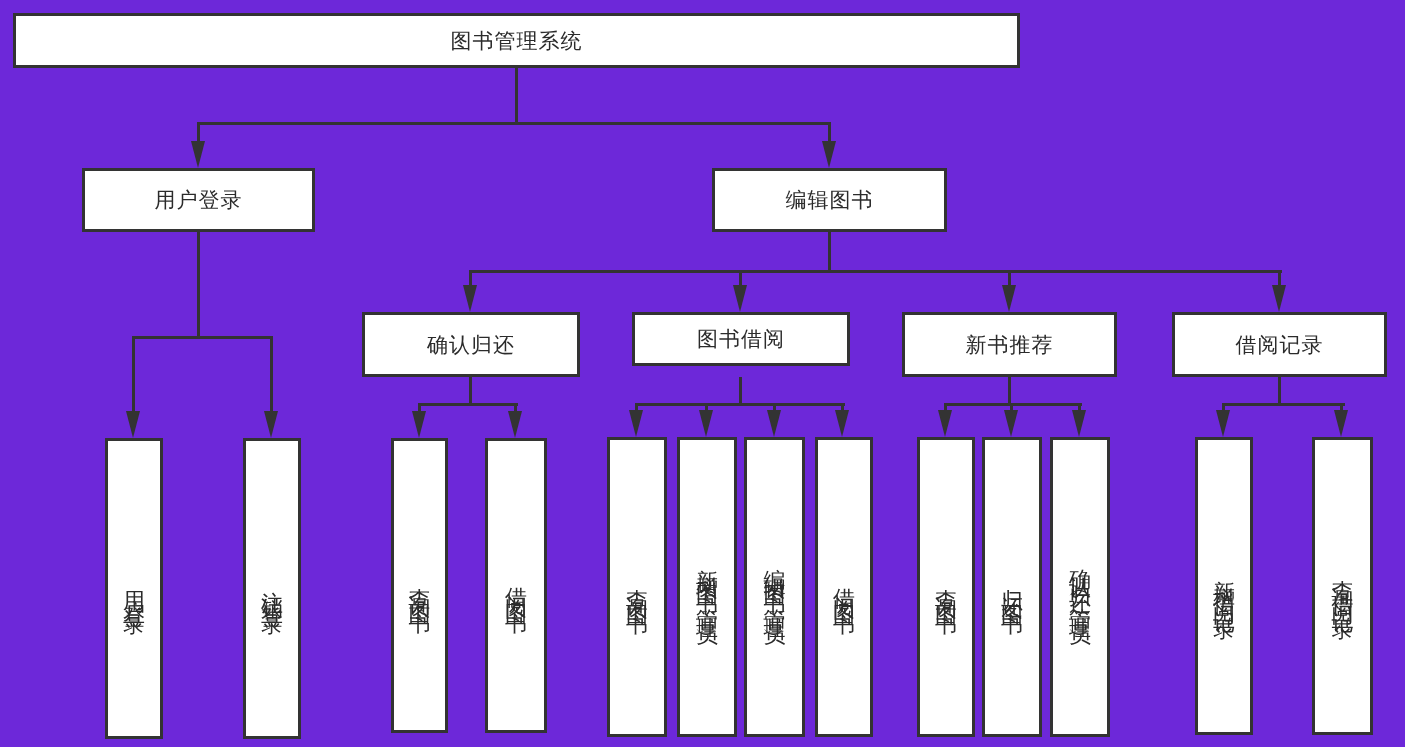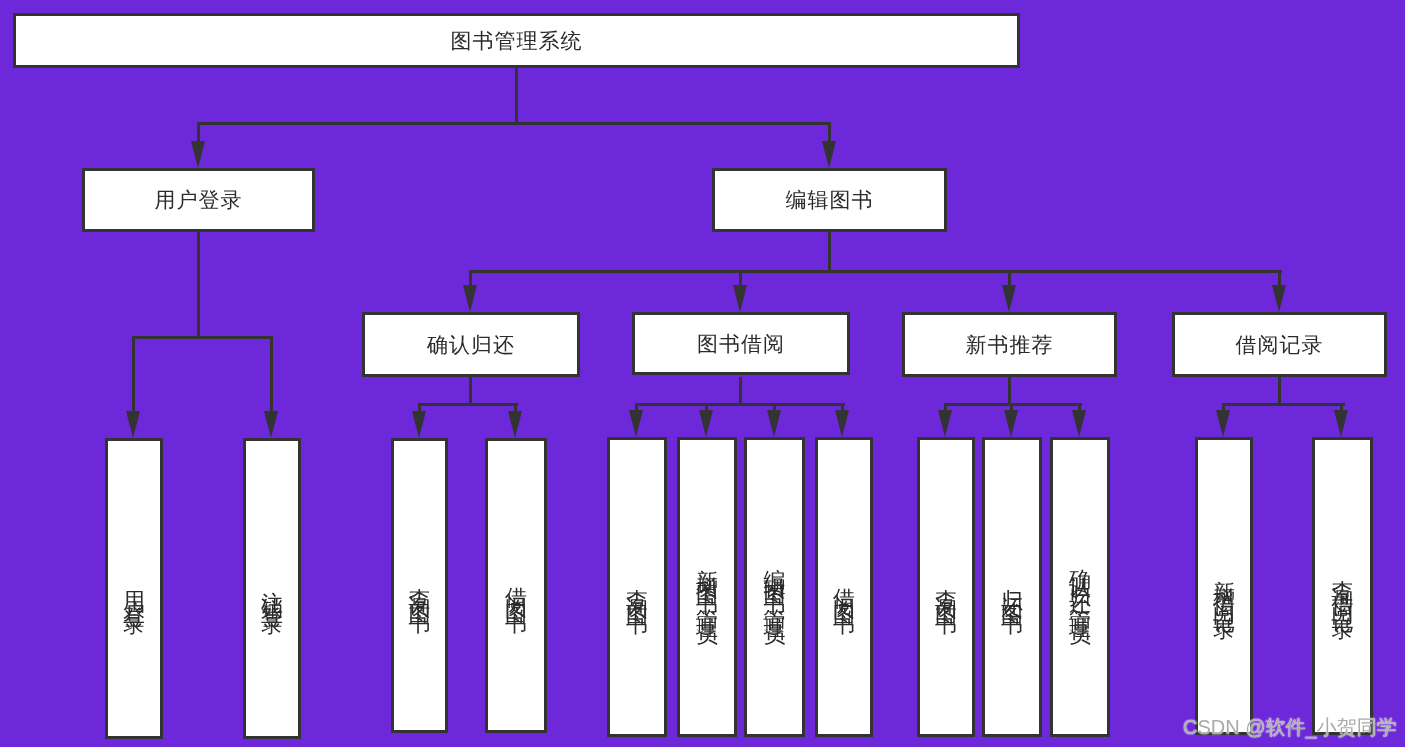--- a/index.html
+++ b/index.html
@@ -110,21 +110,21 @@
   <div class="v" style="left:1008px;top:270px;height:18px"></div>
   <div class="v" style="left:1278px;top:270px;height:18px"></div>
   <div class="arrow" style="left:463px;top:285px"></div>
   <div class="arrow" style="left:733px;top:285px"></div>
   <div class="arrow" style="left:1002px;top:285px"></div>
   <div class="arrow" style="left:1272px;top:285px"></div>
 
   <div class="node" style="left:362px;top:312px;width:218px;height:65px">
     <span>确认归还</span>
   </div>
-  <div class="node" style="left:632px;top:312px;width:218px;height:63px">
+  <div class="node" style="left:632px;top:312px;width:218px;height:54px">
     <span>图书借阅</span>
   </div>
   <div class="node" style="left:902px;top:312px;width:215px;height:65px">
     <span>新书推荐</span>
   </div>
   <div class="node" style="left:1172px;top:312px;width:215px;height:65px">
     <span>借阅记录</span>
   </div>
 
   <div class="v" style="left:469px;top:377px;height:28px"></div>
@@ -198,15 +198,14 @@
     <span>确认归还（管理员）</span>
   </div>
 
   <div class="leaf" style="left:1195px;top:437px;width:58px;height:298px">
     <span>新增借阅记录</span>
   </div>
   <div class="leaf" style="left:1312px;top:437px;width:61px;height:298px">
     <span>查询借阅记录</span>
   </div>
 
-  <div class="watermark">CSDN @软件_小贺同学</div>
 
 </div>
 
 </body></html>

